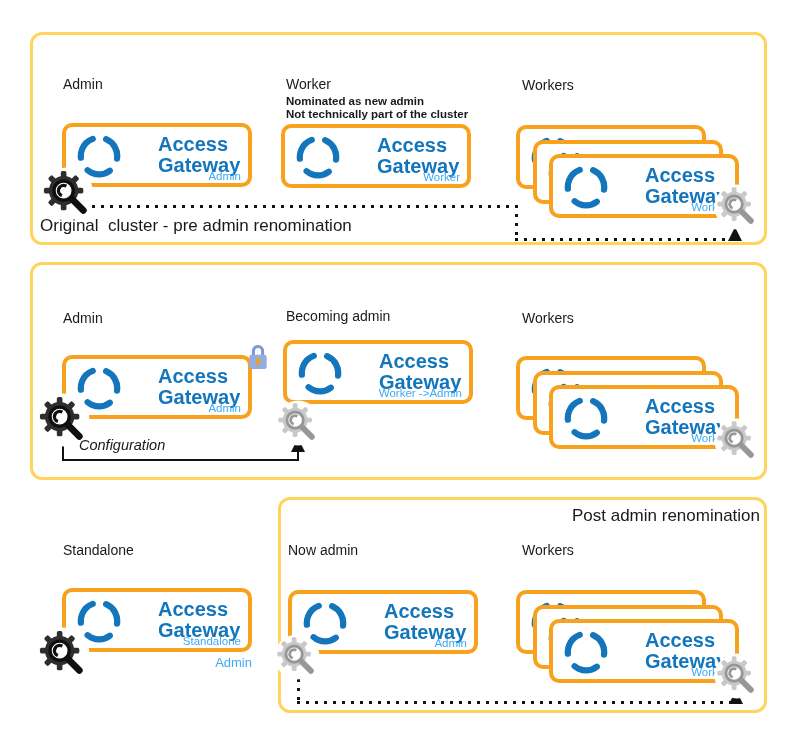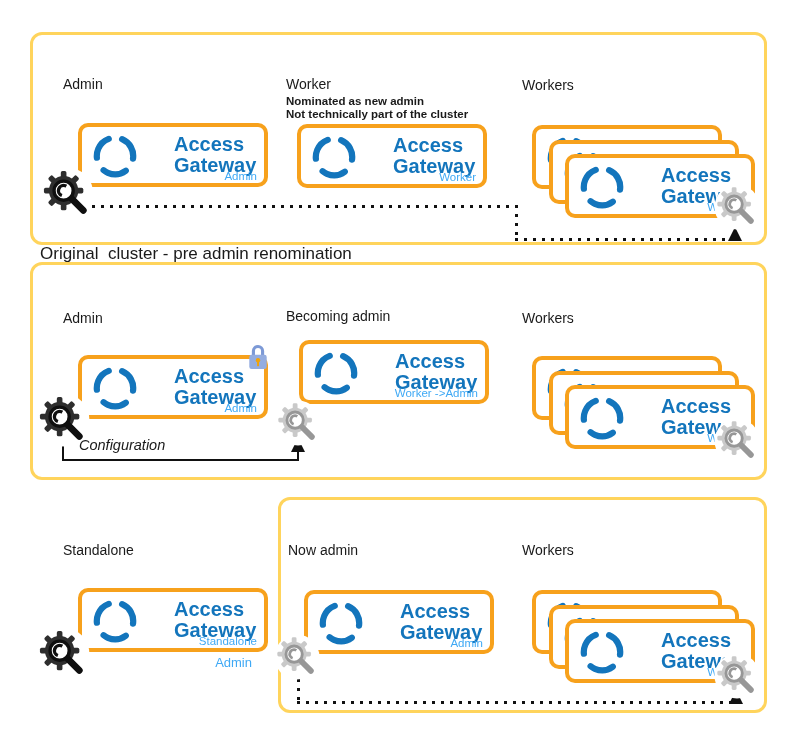--- a/index.html
+++ b/index.html
@@ -1,23 +1,23 @@
 <!DOCTYPE html>
 <html><head>
 <meta charset="utf-8">
 <style>
   html,body{margin:0;padding:0;background:#fff;font-family:"Liberation Sans","DejaVu Sans",sans-serif;color:#1a1a1a;}
   #canvas{position:relative;width:800px;height:749px;background:#fff;overflow:hidden;}
   .section{position:absolute;background:#fff;border:3px solid #FFD45C;border-radius:12px;}
   .title{position:absolute;font-size:17px;line-height:20px;text-align:right;color:#1a1a1a;}
   .label{position:absolute;font-size:14px;color:#1a1a1a;white-space:nowrap;}
   .note{position:absolute;font-size:11.5px;color:#1a1a1a;white-space:nowrap;font-weight:bold;}
-  .caption{position:absolute;font-size:17px;color:#1a1a1a;white-space:pre;margin-top:28px;}
+  .caption{position:absolute;font-size:17px;color:#1a1a1a;white-space:pre;}
   .config{position:absolute;font-size:14.5px;font-style:italic;color:#1a1a1a;}
-  .ag-card{position:absolute;width:190px;height:64px;box-sizing:border-box;background:#fff;border:4px solid #F7A11C;border-radius:10px;margin-left:16px;}
+  .ag-card{position:absolute;width:190px;height:64px;box-sizing:border-box;background:#fff;border:4px solid #F7A11C;border-radius:10px;}
   .ring{position:absolute;left:10px;top:6px;width:46px;height:46px;}
   .brand{position:absolute;left:92px;top:7px;font-weight:bold;font-size:20px;line-height:21px;color:#1375BC;}
   .role{position:absolute;right:7px;bottom:1px;font-size:11.5px;color:#3FA9F5;white-space:nowrap;}
   .below-role{position:absolute;font-size:13px;color:#3FA9F5;text-align:right;width:190px;}
   .gear{position:absolute;}
   .gear.dark{--g:#2e2e2e;--m:#0f0f0f;}
   .gear.gray{--g:#c9c9c9;--m:#979797;}
   .lock{position:absolute;}
   .dot-h{position:absolute;height:3px;background-image:repeating-linear-gradient(to right,#111 0 3px,transparent 3px 9px);}
   .dot-v{position:absolute;width:3px;background-image:repeating-linear-gradient(to bottom,#111 0 3px,transparent 3px 9px);}
@@ -182,20 +182,21 @@
       <use href="#gearmag"></use>
     </svg>
   <svg class="gear gray" style="left:275px;top:400px;width:46px;height:46px;" viewBox="0 0 48 48">
       <use href="#gearmag"></use>
     </svg>
   <svg class="gear gray" style="left:714px;top:418px;width:46px;height:46px;" viewBox="0 0 48 48">
       <use href="#gearmag"></use>
     </svg>
 
   <div class="section" style="left:278px;top:497px;width:483px;height:210px;"></div>
+  <div class="title" style="left:460px;top:506px;width:300px;">Post admin renomination</div>
 
   <div class="label" style="left:63px;top:542px;">Standalone</div>
   <div class="label" style="left:288px;top:542px;">Now admin</div>
   <div class="label" style="left:522px;top:542px;">Workers</div>
 
   <div class="ag-card" style="left:62px;top:588px;">
     <svg class="ring" viewBox="0 0 48 48">
         <use href="#agring"></use>
       </svg>
     <div class="brand">

